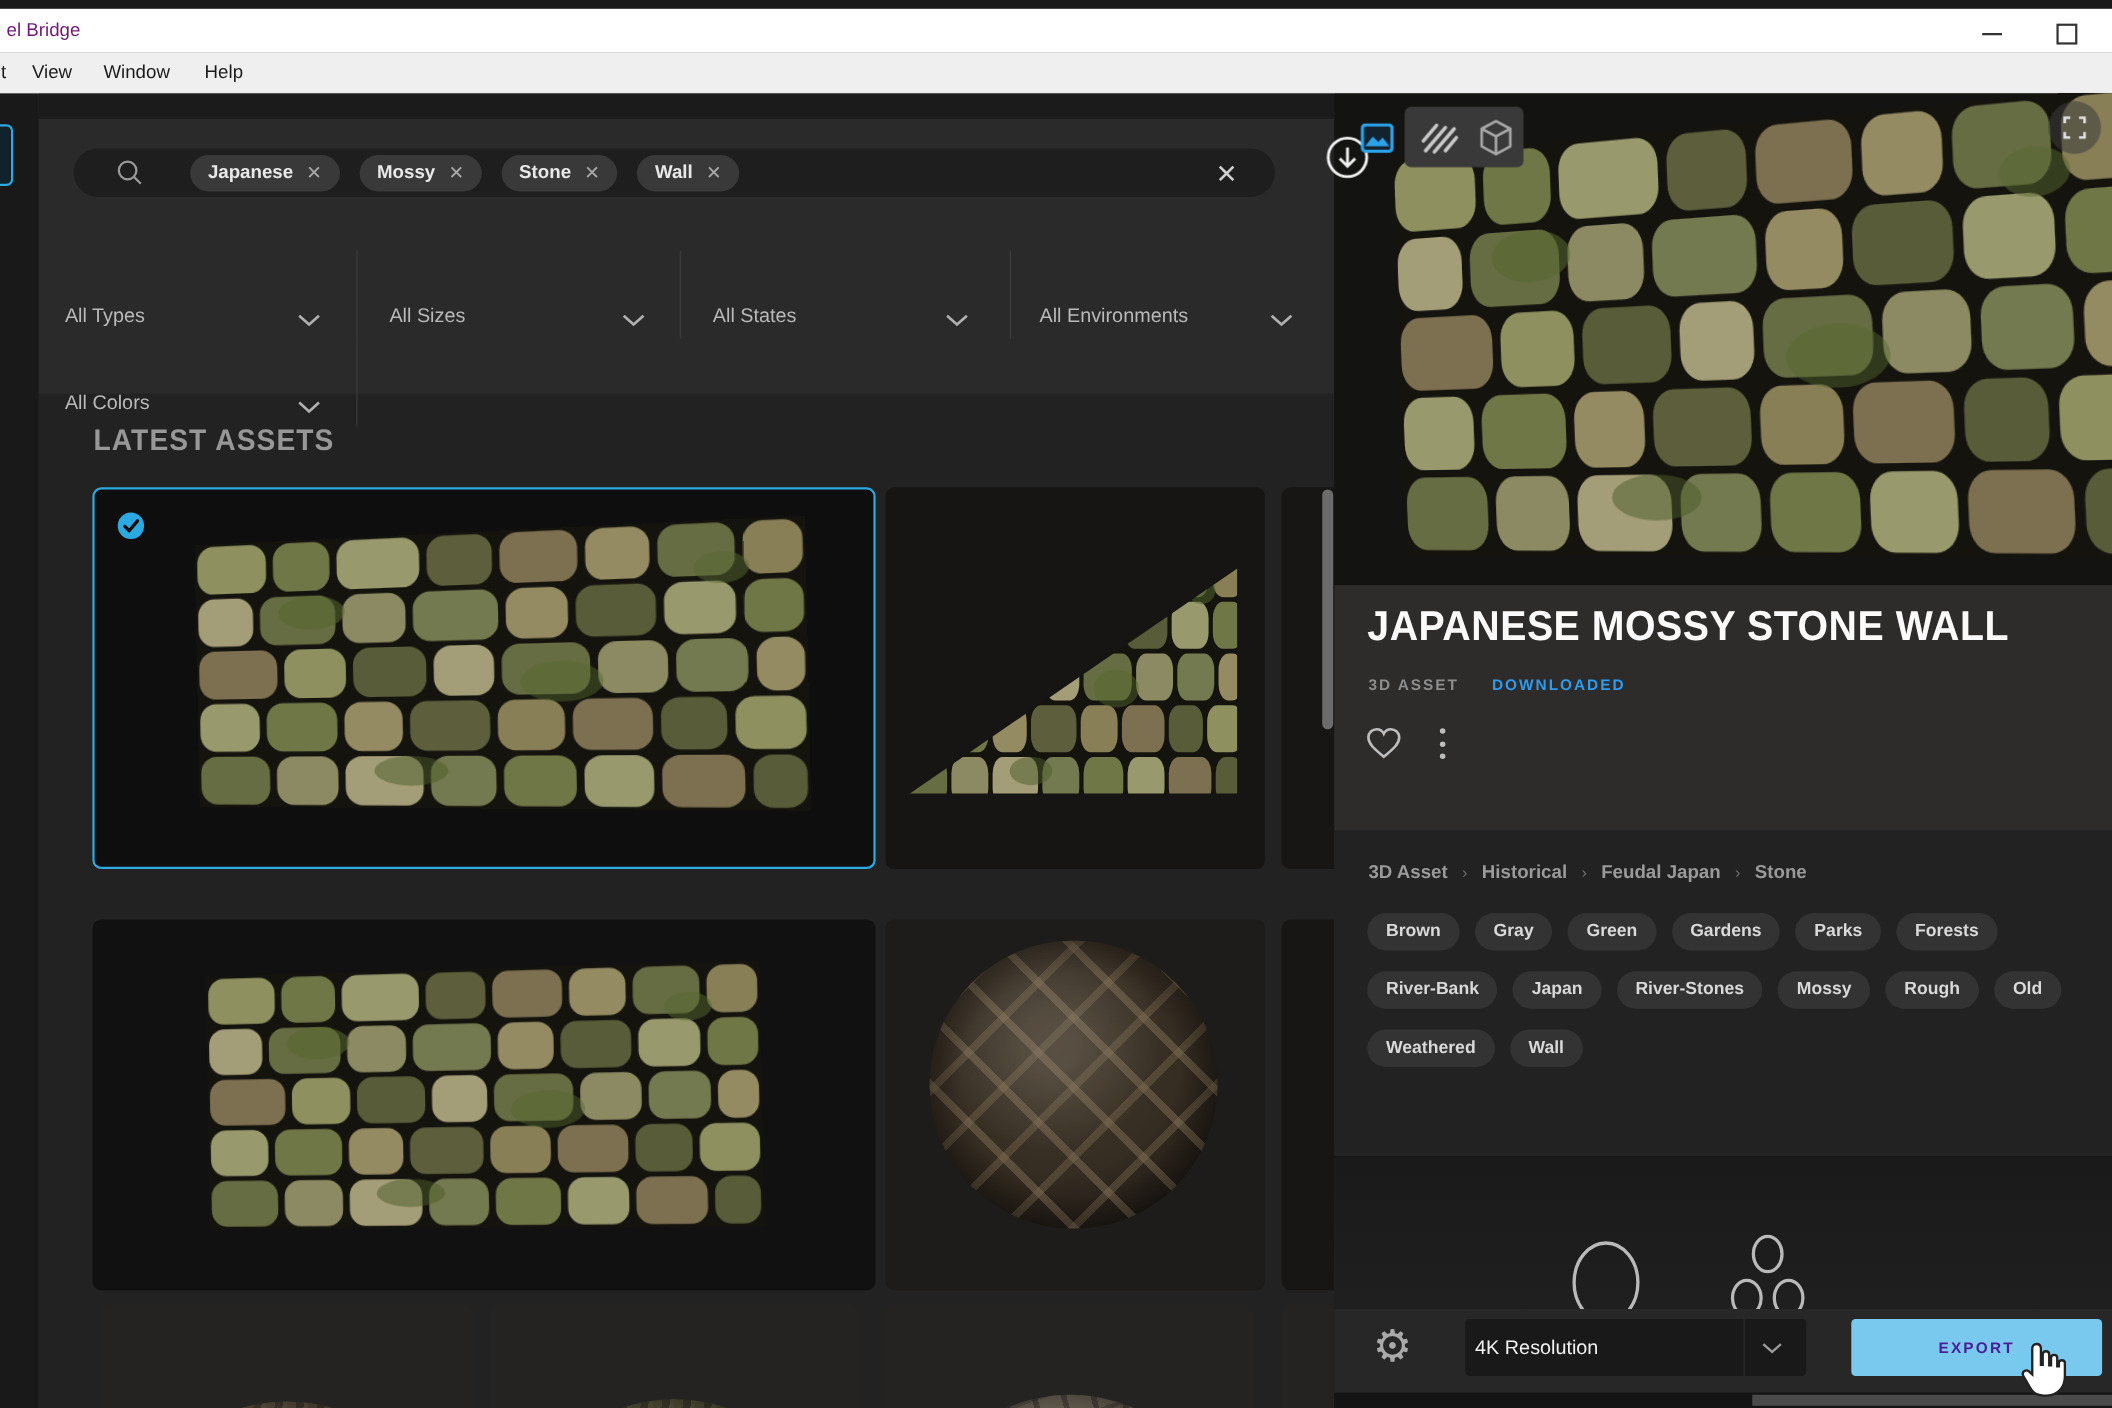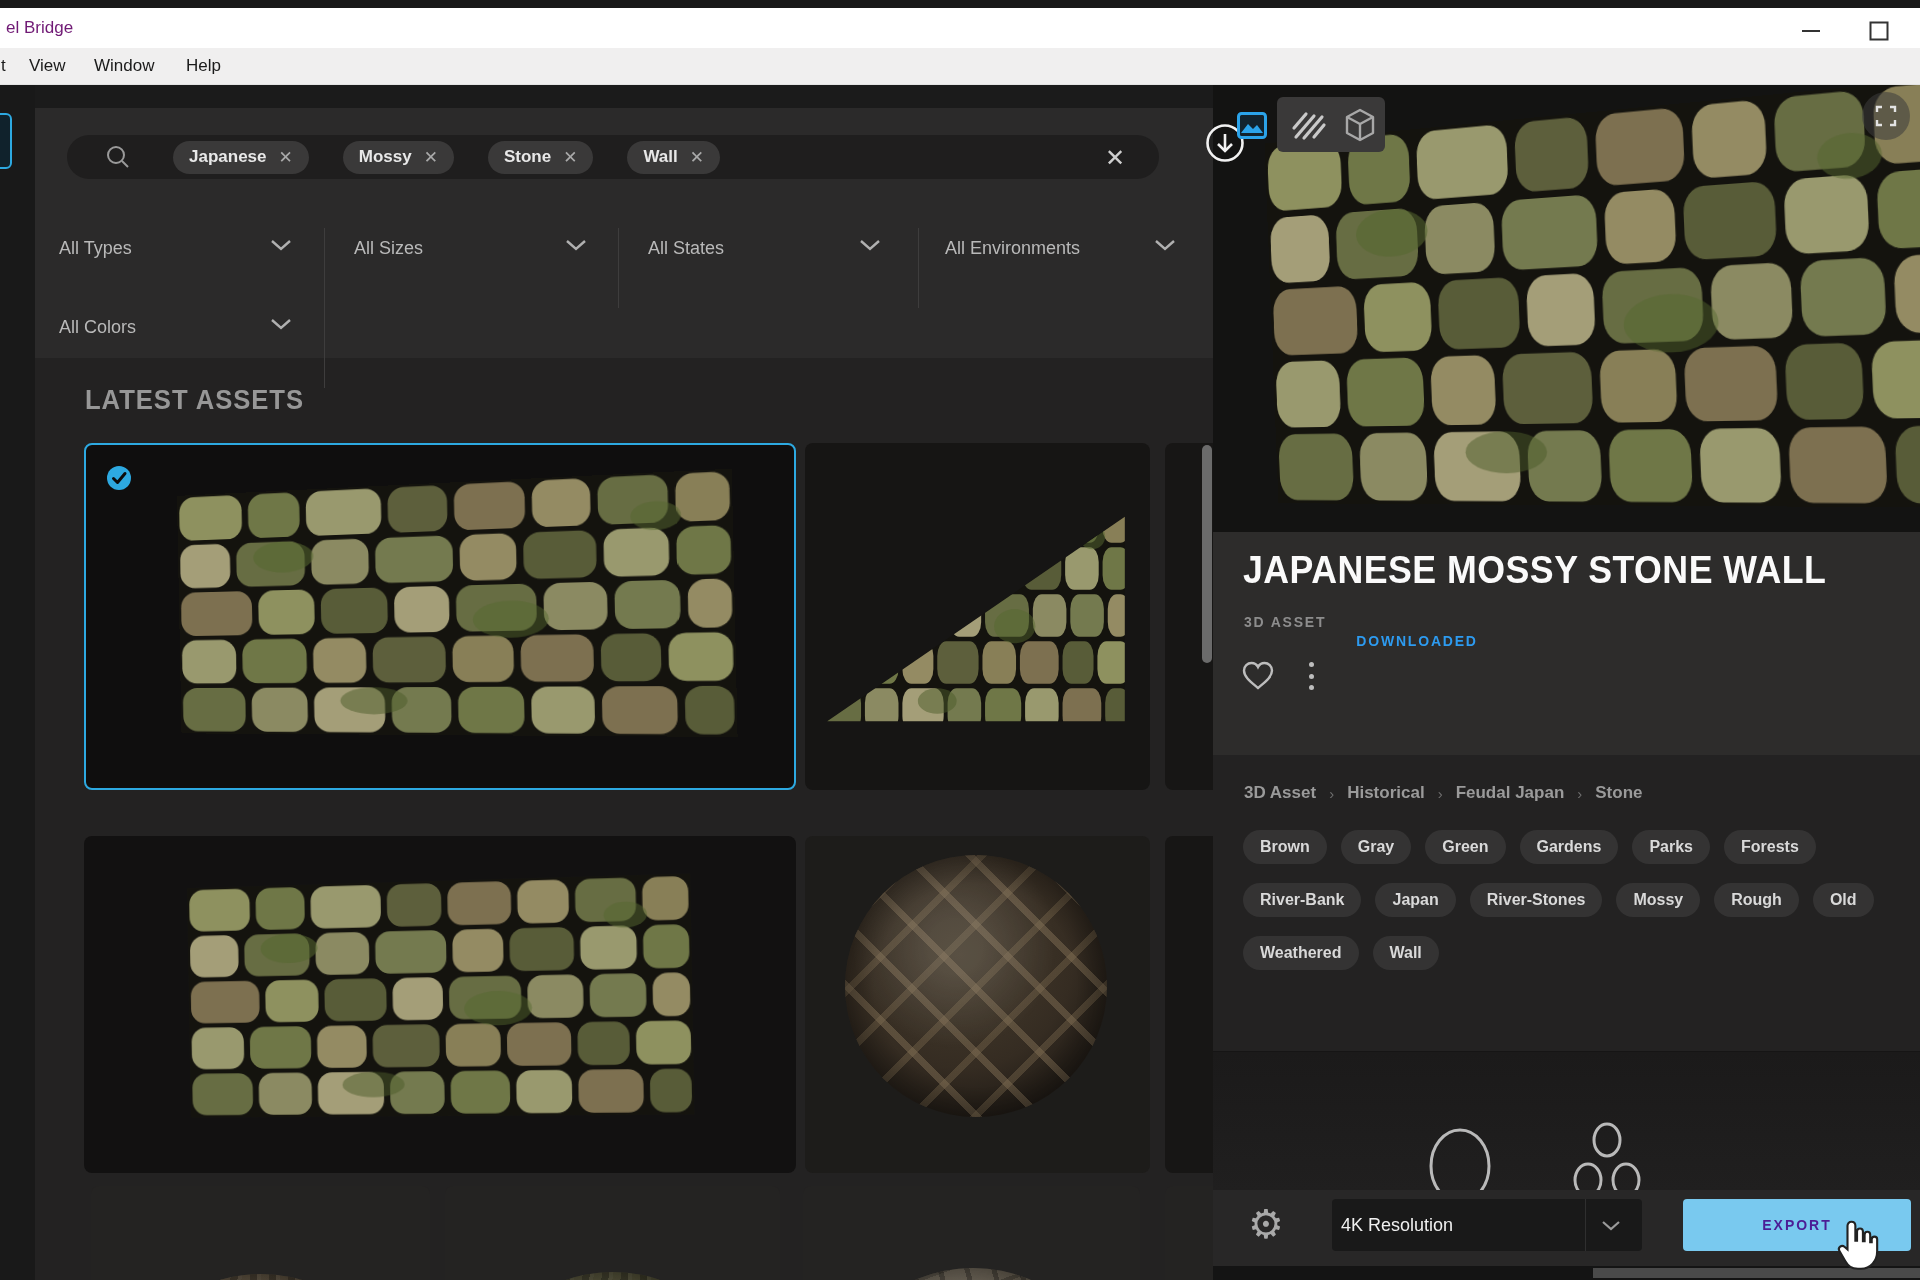--- a/index.html
+++ b/index.html
@@ -20,28 +20,28 @@
   
   #left-rail { left:0; top:85px; width:35px; height:1195px; background:#191919; }
   #rail-active { position:absolute; left:-12px; top:28px; width:24px; height:56px; border:2px solid #2da9e1; border-radius:6px; background:#10222c; }
   #grid-pane { left:35px; top:85px; width:1178px; height:1195px; background:#232222; overflow:hidden; }
   #grid-topband { position:absolute; left:0; top:0; width:1178px; height:23px; background:#1b1b1b; }
   #filter-block { position:absolute; left:0; top:23px; width:1178px; height:250px; background:#2b2a2a; }
 
   
   #search-bar { position:absolute; left:32px; top:27px; width:1092px; height:44px; background:#1f1e1e; border-radius:22px; display:flex; align-items:center; }
   #search-icon { margin-left:38px; }
-  #search-tags { display:flex; gap:34px; margin-left:42px; }
+  #search-tags { display:flex; gap:18px; margin-left:42px; }
   .search-tag { height:33px; background:#3a3939; border-radius:17px; display:flex; align-items:center; padding:0 16px; gap:12px; }
   .search-tag .t-label { font-size:17px; font-weight:700; color:#e8e8e8; }
   .tag-x { font-size:17px; color:#a9a9a9; line-height:1; }
   #search-clear { position:absolute; right:34px; top:9px; font-size:24px; color:#cfcfcf; }
 
   
-  .filter-cell { position:absolute; height:60px; display:flex; align-items:flex-start; }
+  .filter-cell { position:absolute; height:60px; display:flex; align-items:flex-end; }
   .filter-label { font-size:18px; color:#b9b9b9; }
   .chev { position:absolute; }
   .v-sep { position:absolute; width:1px; background:#3e3d3d; }
 
   
   #latest-assets { position:absolute; left:50px; top:300px; font-size:27px; font-weight:800;
      color:#979797; letter-spacing:1px; transform:scaleX(.95); transform-origin:left; }
 
   
   .card { position:absolute; background:#151413; border-radius:8px; overflow:hidden; }
@@ -90,21 +90,21 @@
   
   #dl-circle { left:1205px; top:123px; width:40px; height:40px; }
   #img-view { left:1237px; top:112px; width:30px; height:27px; }
   #view-group { left:1277px; top:97px; width:108px; height:55px; background:#3a3939; border-radius:6px; }
 
   #title-section { position:absolute; left:0; top:447px; width:707px; height:223px; background:#2d2c2b;padding-left:48px; }
   #asset-title { position:absolute; left:30px; top:17px; font-size:38px; font-weight:800; color:#fafafa;
       letter-spacing:.5px; transform:scaleX(.94); transform-origin:left; white-space:nowrap; }
   #asset-sub { position:absolute; left:31px; top:82px; display:flex; gap:30px; }
   #asset-type { font-size:14px; font-weight:700; letter-spacing:1.8px; color:#8d8d8d; }
-  #asset-status { font-size:14px; font-weight:700; letter-spacing:1.8px; color:#2d9bf0;margin-top:19px; }
+  #asset-status { font-size:14px; font-weight:700; letter-spacing:1.8px; color:#2d9bf0; }
   #fav-btn { position:absolute; left:28px; top:128px; }
   #kebab-btn { position:absolute; left:88px; top:126px; width:20px; height:36px; display:flex; flex-direction:column; align-items:center; justify-content:space-between; padding:4px 0; }
   .kdot { width:5px; height:5px; border-radius:50%; background:#bdbdbd; }
 
   #meta-section { position:absolute; left:0; top:670px; width:707px; height:291px; background:#232222; }
   #breadcrumb { position:absolute; left:31px; top:28px; display:flex; align-items:center; gap:13px; }
   .crumb { font-size:17px; font-weight:700; color:#9a9a9a; }
   .crumb-sep { font-size:15px; color:#6f6f6f; }
   #tag-cloud { position:absolute; left:30px; top:75px; width:668px; display:flex; flex-wrap:wrap; gap:14px 14px; row-gap:19px; }
   .meta-tag { height:34px; background:#343333; border-radius:17px; display:flex; align-items:center; padding:0 17px;

